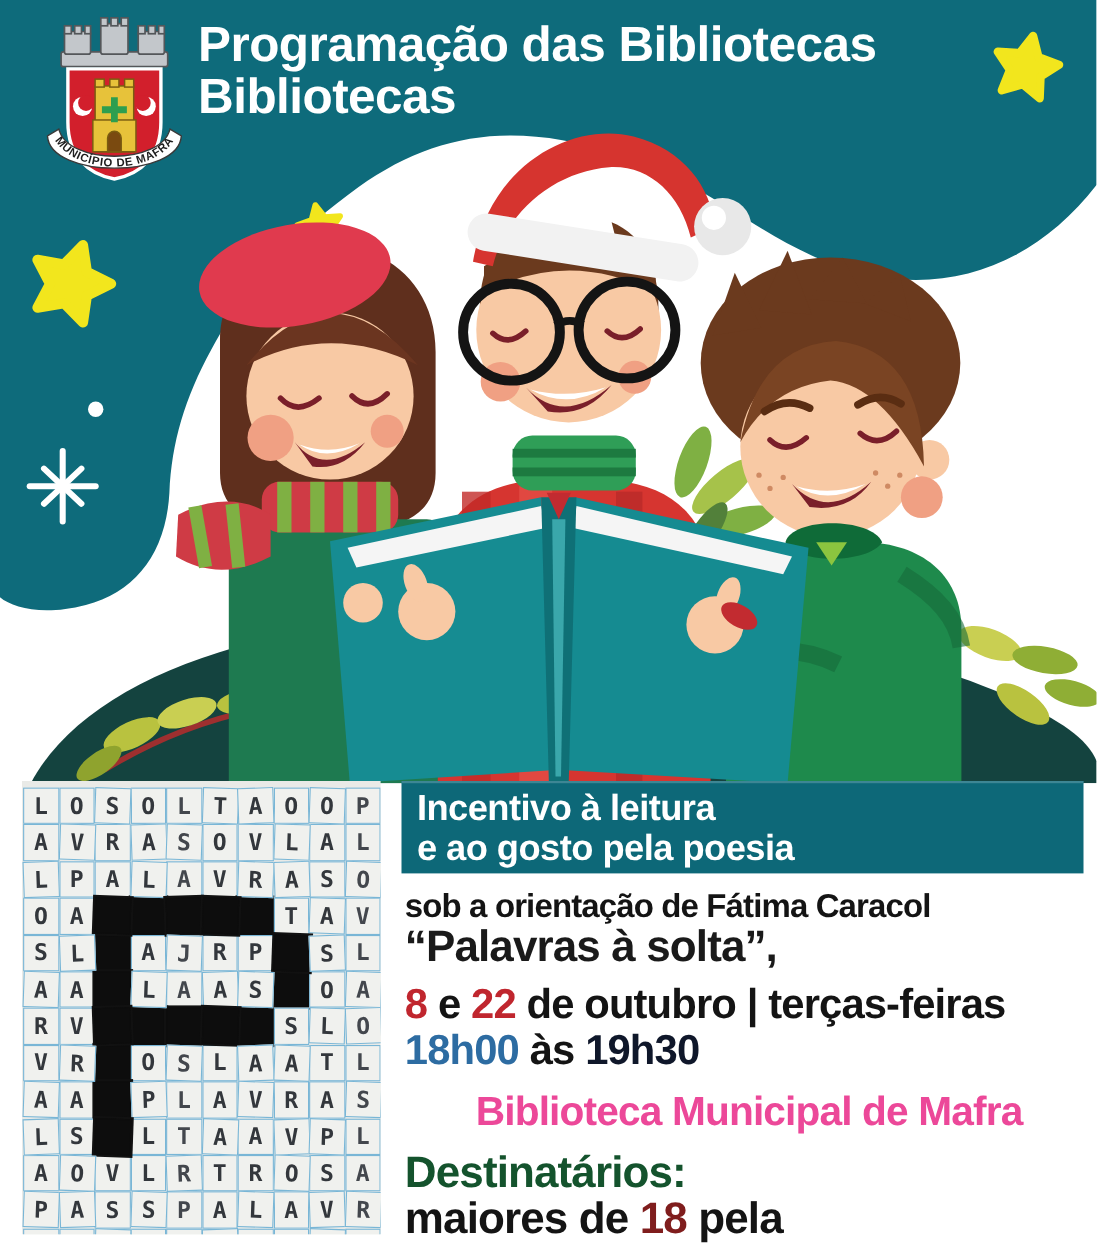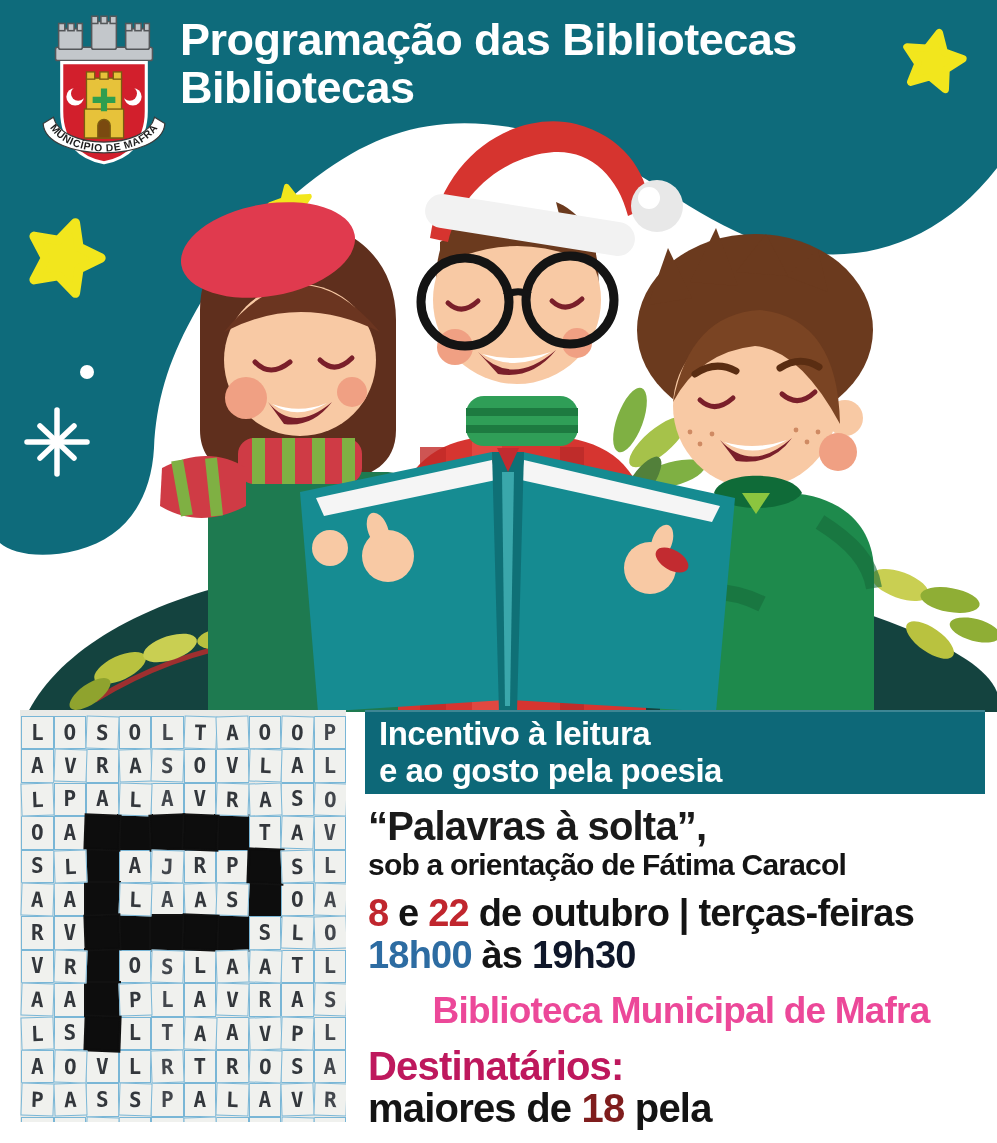--- a/index.html
+++ b/index.html
@@ -381,33 +381,33 @@
         <div class="ws-cell">O</div>
       </div>
   </div>
 
   <div class="banner" style="background:#0d6878;">
     <div class="bline">Incentivo à leitura</div>
     <div class="bline">e ao gosto pela poesia</div>
   </div>
 
   <div class="info">
+    <div class="line ev-sub">sob a orientação de Fátima Caracol</div>
     <div class="line ev-title">“Palavras à solta”,</div>
-    <div class="line ev-sub">sob a orientação de Fátima Caracol</div>
 
     <div class="line ev-date">
       <span style="color:#c0262e">8</span><span> e </span><span style="color:#c0262e">22</span><span> de outubro | terças-feiras</span>
     </div>
 
     <div class="line ev-time">
       <span style="color:#2d6ca2">18h00</span><span> às </span><span style="color:#0f172a">19h30</span>
     </div>
 
     <div class="line ev-venue">Biblioteca Municipal de Mafra</div>
 
-    <div class="line ev-dest" style="color:#be185d">Destinatários:</div>
+    <div class="line ev-dest" style="color:#14532d">Destinatários:</div>
 
     <div class="line ev-aud">
       <span>maiores de </span><span style="color:#7f1d1d">18</span><span> pela</span>
     </div>
   </div>
 
 </div>
 
 </body></html>

